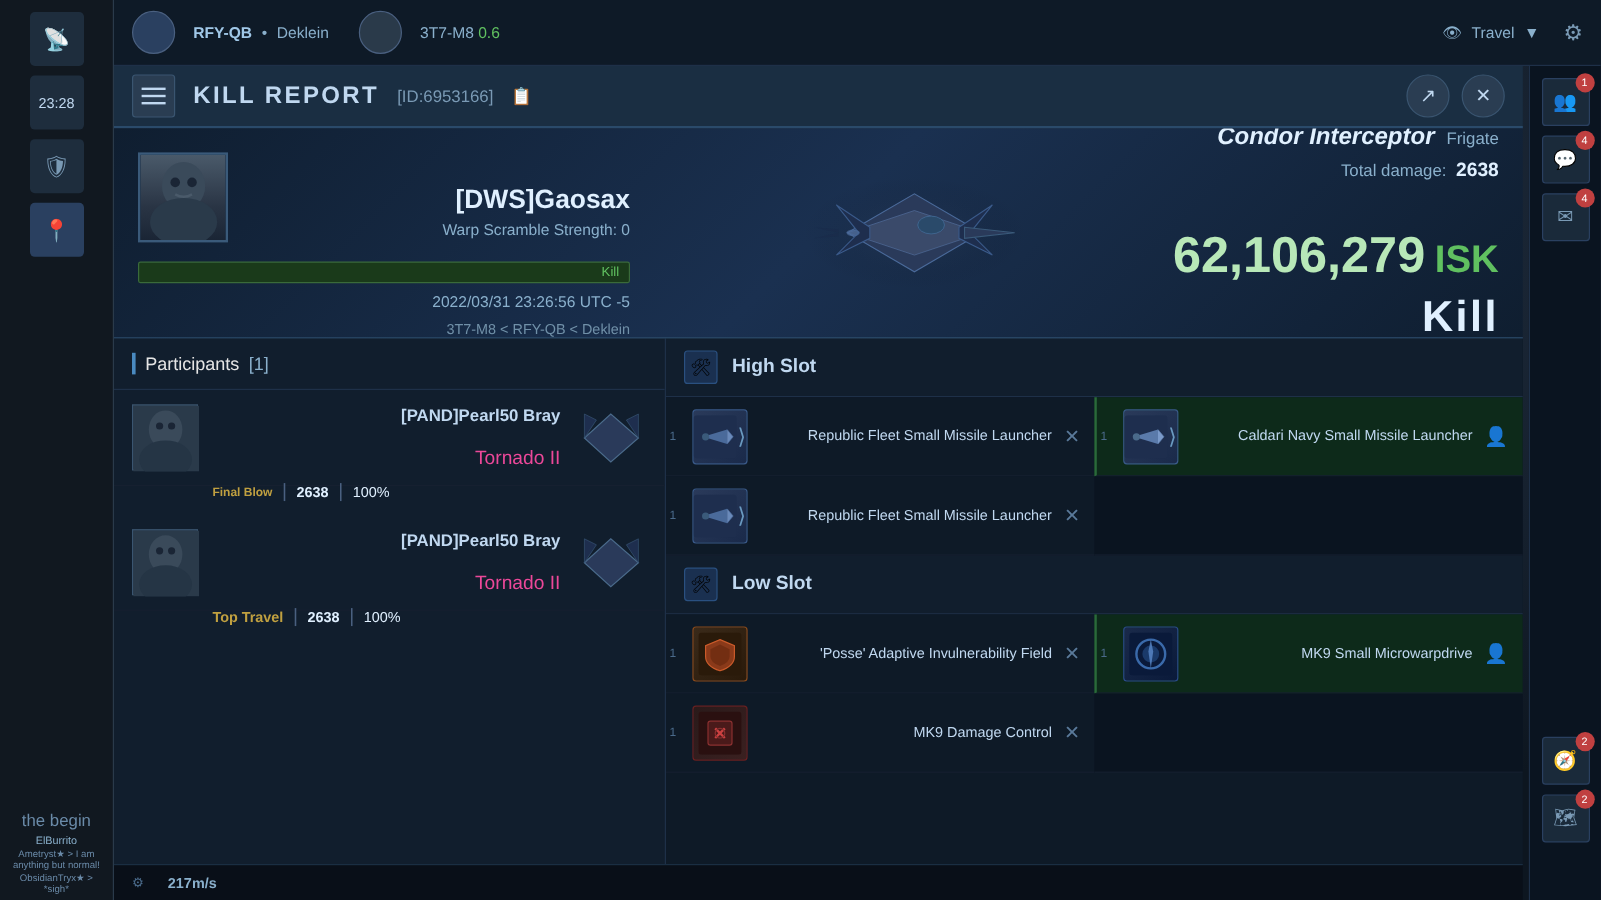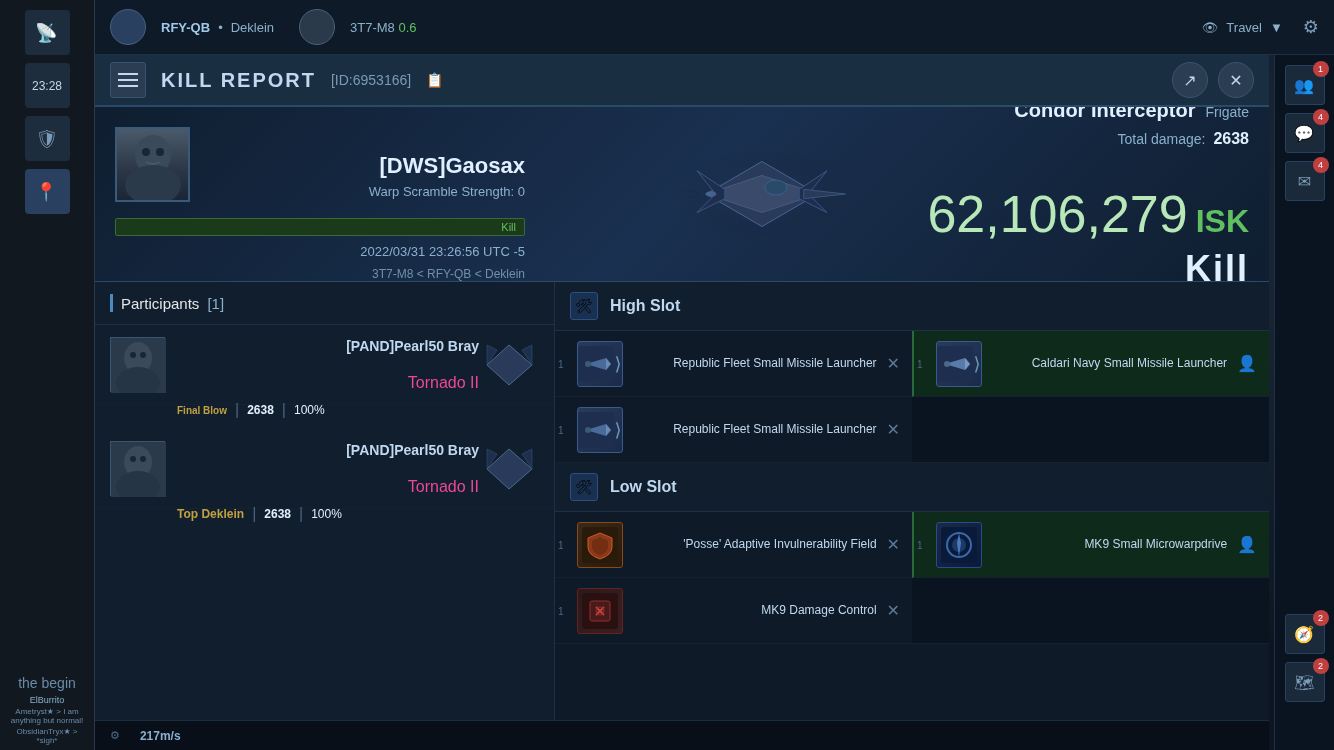--- a/index.html
+++ b/index.html
@@ -258,30 +258,30 @@
       align-items: flex-end;
       gap: 8px;
     }
 
     .ship-class-row {
       display: flex;
       align-items: baseline;
       gap: 10px;
     }
 
-    .ship-name { color: #e0f0ff; font-size: 20px; font-weight: bold; }
+    .ship-name { color: #e0f0ff; font-size: 20px; font-weight: bold; font-style: italic; }
     .ship-type { color: #8ab0cc; font-size: 14px; }
 
     .total-damage-label { color: #8ab0cc; font-size: 14px; }
     .total-damage-row { display: flex; align-items: baseline; gap: 8px; }
     .total-damage-value { color: #e0f0ff; font-size: 16px; font-weight: bold; }
 
     .isk-value {
-      font-size: 52px;
-      font-weight: normal;
+      font-size: 42px;
+      font-weight: bold;
       color: #b8e8b8;
       line-height: 1;
       margin-top: 32px;
     }
     .isk-label {
       font-size: 32px;
       font-weight: bold;
       color: #60c060;
     }
 
@@ -328,21 +328,21 @@
     .participants-count {
       color: #8ab0cc;
       font-size: 15px;
     }
 
     .participant-item {
       display: flex;
       align-items: center;
       padding: 12px 15px;
       border-bottom: 1px solid #162030;
-      gap: 0;
+      gap: 12px;
     }
 
     .participant-avatar {
       width: 55px;
       height: 55px;
       background: #2a3a4a;
       border: 1px solid #3a5570;
       flex-shrink: 0;
     }
 
@@ -760,21 +760,21 @@
           </div>
           <div class="participant-ship-icon">
             <svg width="55" height="50" viewBox="0 0 55 50">
               <path d="M5,25 L27,5 L50,25 L27,45 Z" fill="#2a3a5a" stroke="#4a6a8a" stroke-width="1"></path>
               <path d="M5,25 L15,10 L5,5 Z" fill="#1e2e4e" stroke="#3a5a7a" stroke-width="0.5"></path>
               <path d="M50,25 L40,10 L50,5 Z" fill="#1e2e4e" stroke="#3a5a7a" stroke-width="0.5"></path>
             </svg>
           </div>
         </div>
         <div class="participant-stats">
-          <span class="top-damage-label">Top Deklein</span>
+          <span class="top-damage-label">Top Travel</span>
           <span class="stat-divider">|</span>
           <span class="stat-damage">2638</span>
           <span class="stat-divider">|</span>
           <span class="stat-pct">100%</span>
         </div>
       </div>
     </div>
 
     <div class="modules-panel">
 

